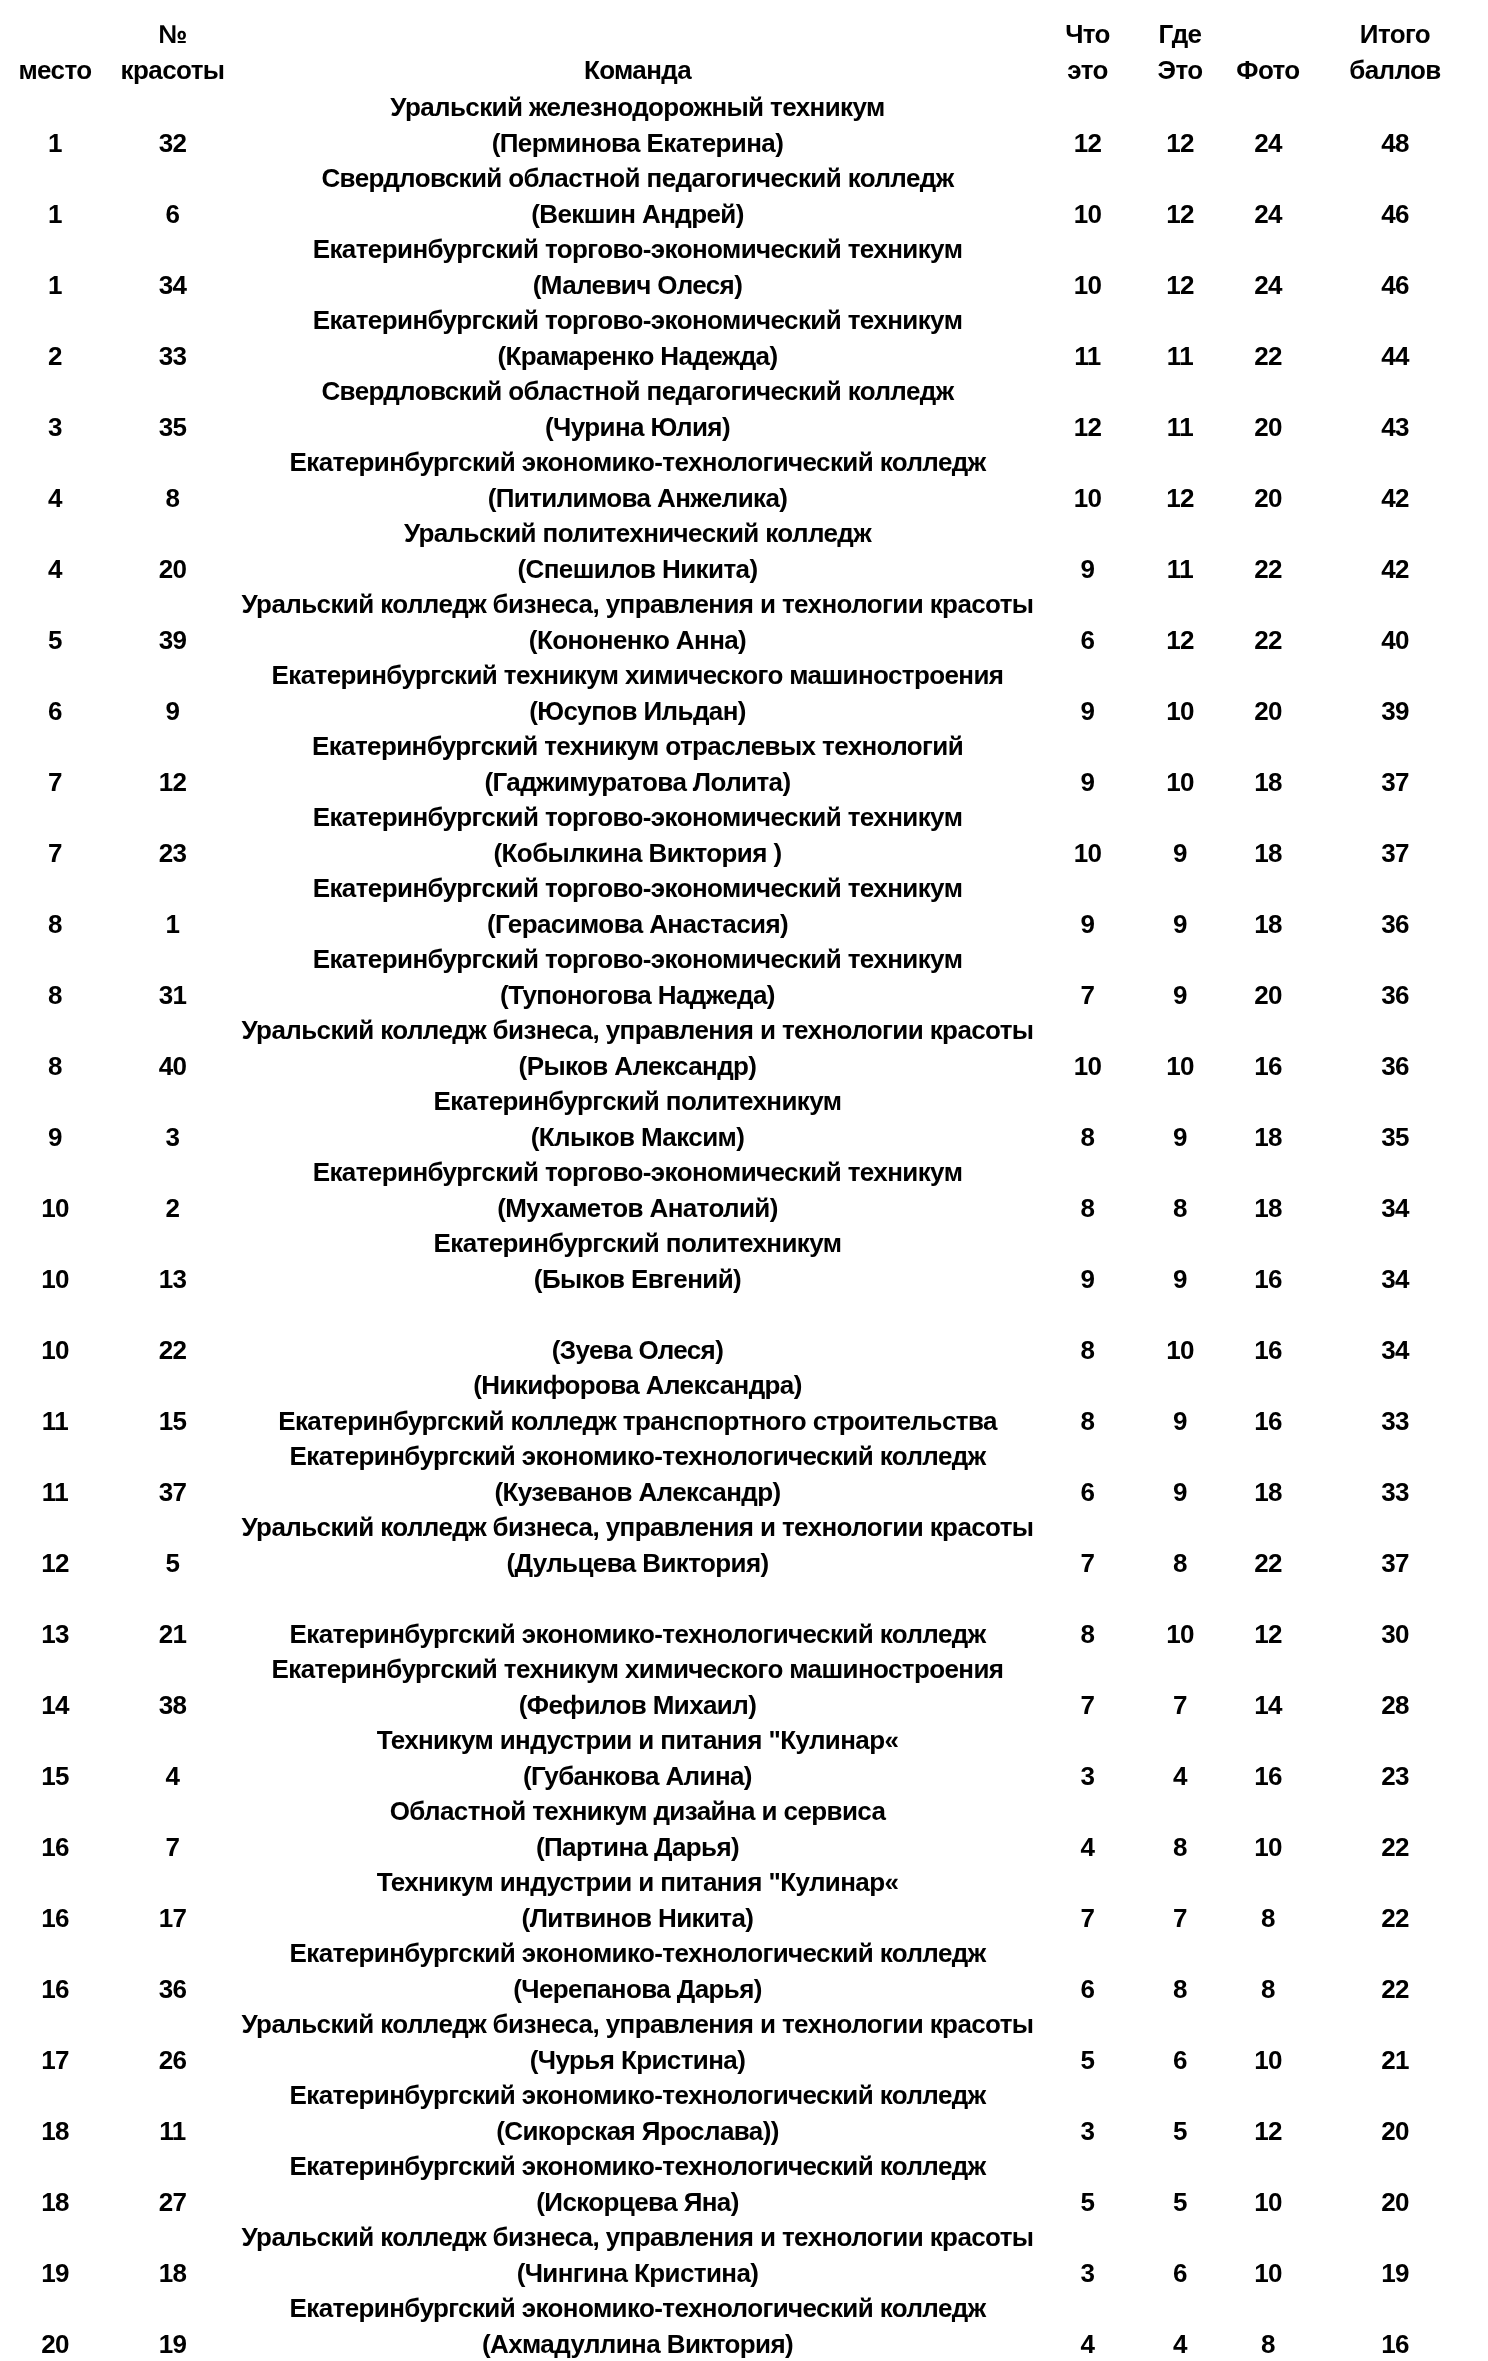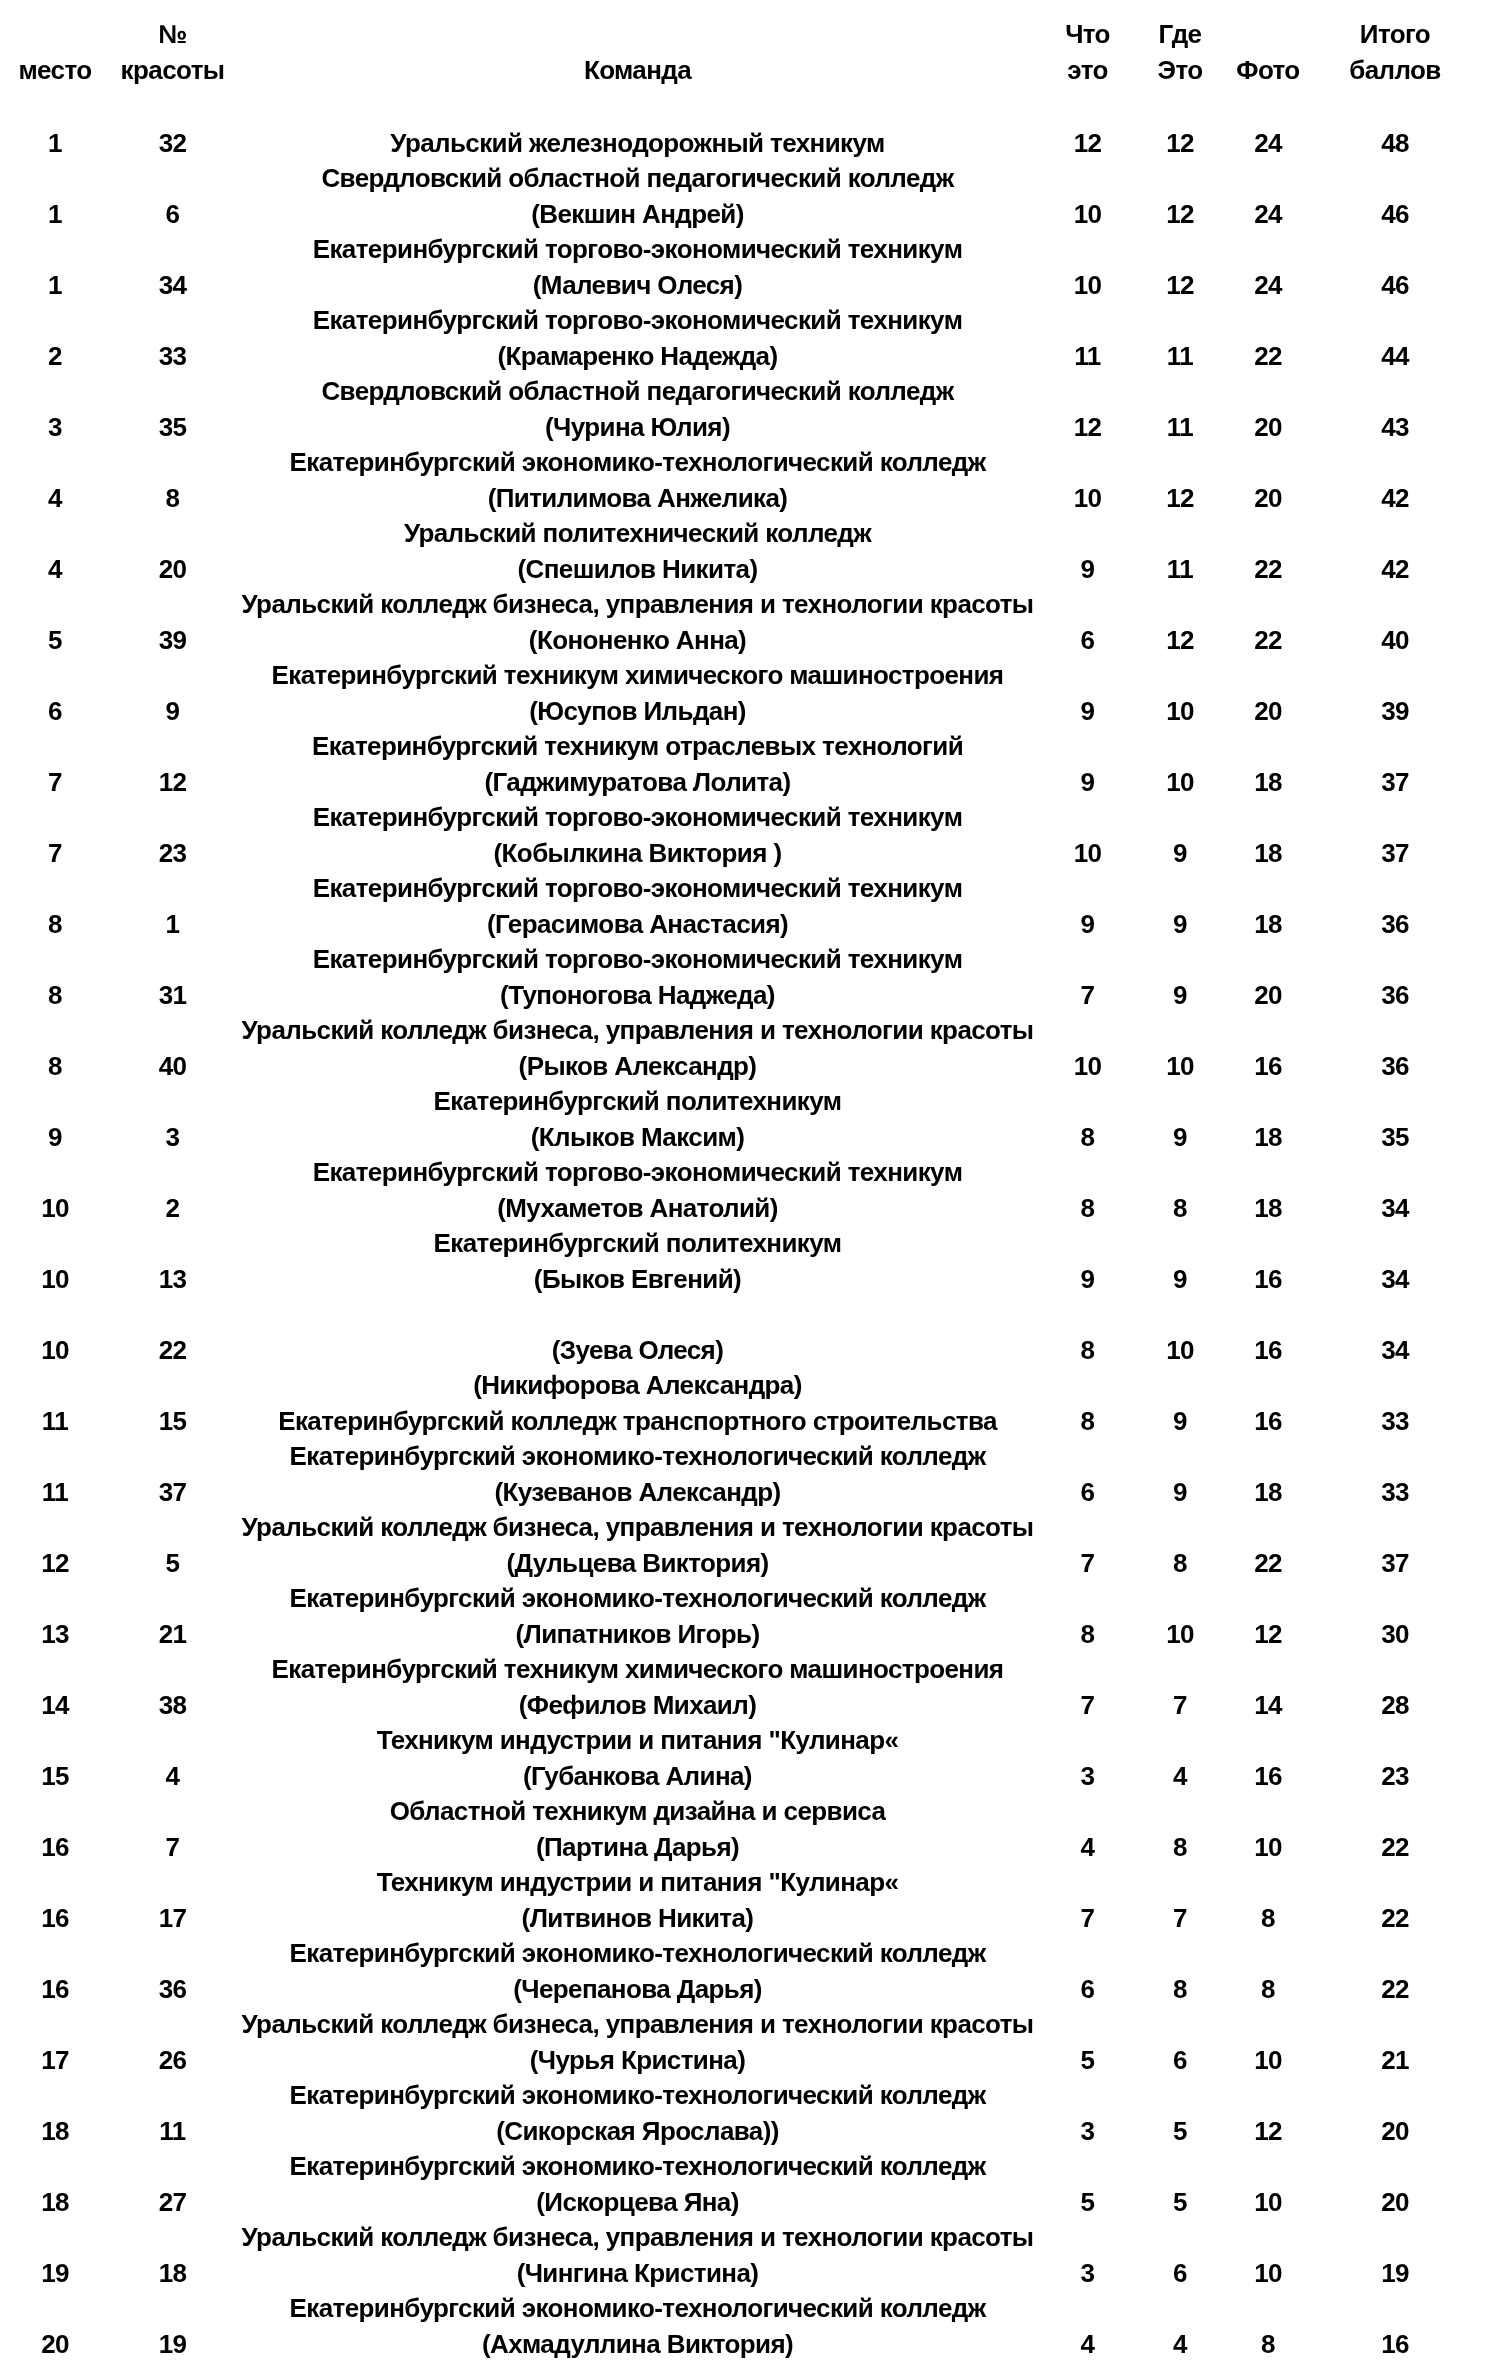--- a/index.html
+++ b/index.html
@@ -104,20 +104,21 @@
   <div>
       <div class="grid-row row">
         <div class="cell">
           <div class="line">1</div>
         </div>
         <div class="cell">
           <div class="line">32</div>
         </div>
         <div class="cell team-cell">
           <div class="line">Уральский железнодорожный техникум</div>
+          <div class="line">(Перминова Екатерина)</div>
         </div>
         <div class="cell">
           <div class="line">12</div>
         </div>
         <div class="cell">
           <div class="line">12</div>
         </div>
         <div class="cell">
           <div class="line">24</div>
         </div>
@@ -606,21 +607,20 @@
       </div>
       <div class="grid-row row">
         <div class="cell">
           <div class="line">13</div>
         </div>
         <div class="cell">
           <div class="line">21</div>
         </div>
         <div class="cell team-cell">
           <div class="line">Екатеринбургский экономико-технологический колледж</div>
-          <div class="line">(Липатников Игорь)</div>
         </div>
         <div class="cell">
           <div class="line">8</div>
         </div>
         <div class="cell">
           <div class="line">10</div>
         </div>
         <div class="cell">
           <div class="line">12</div>
         </div>

